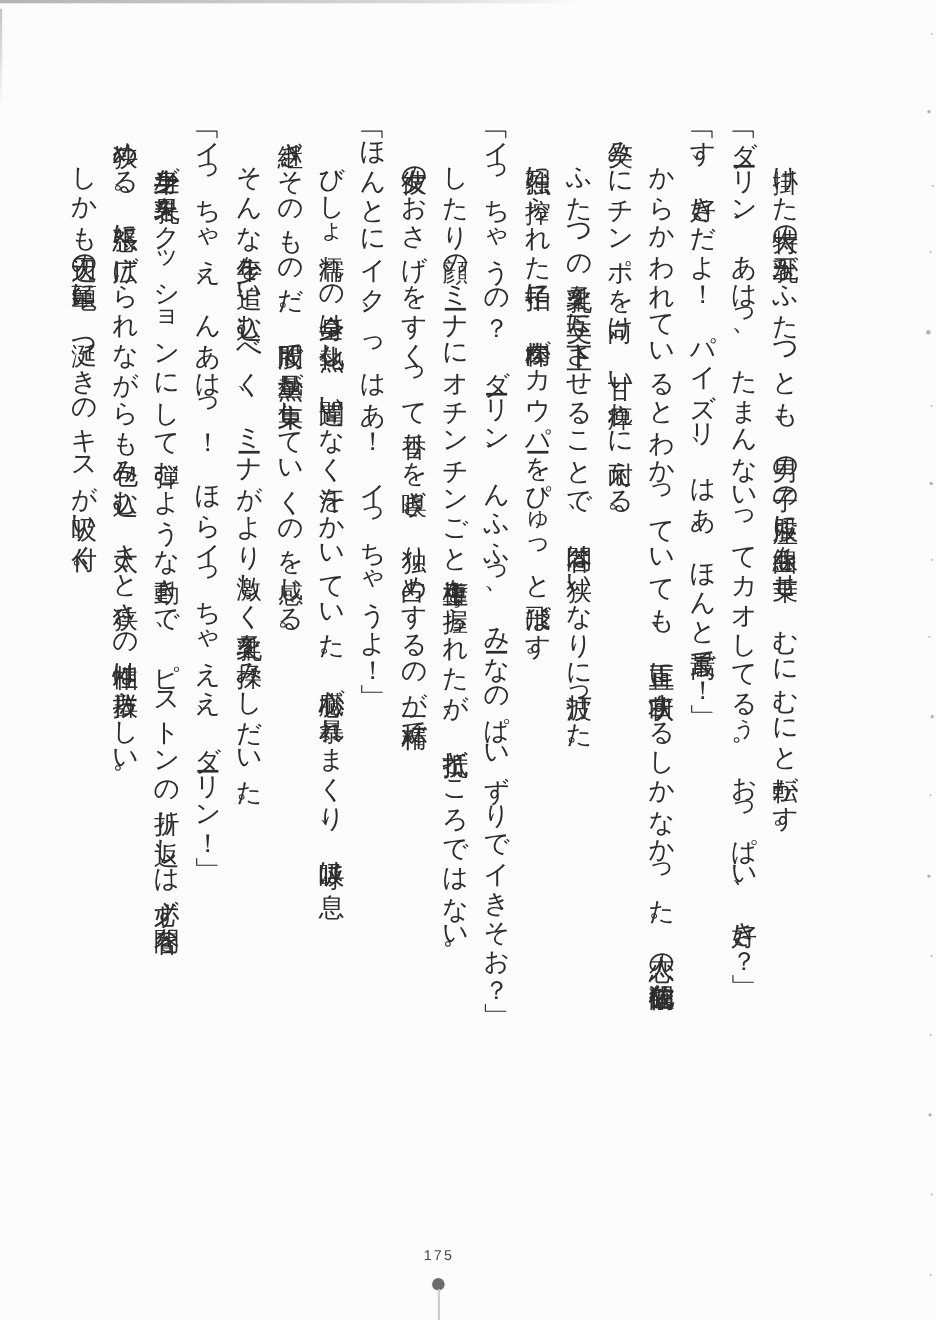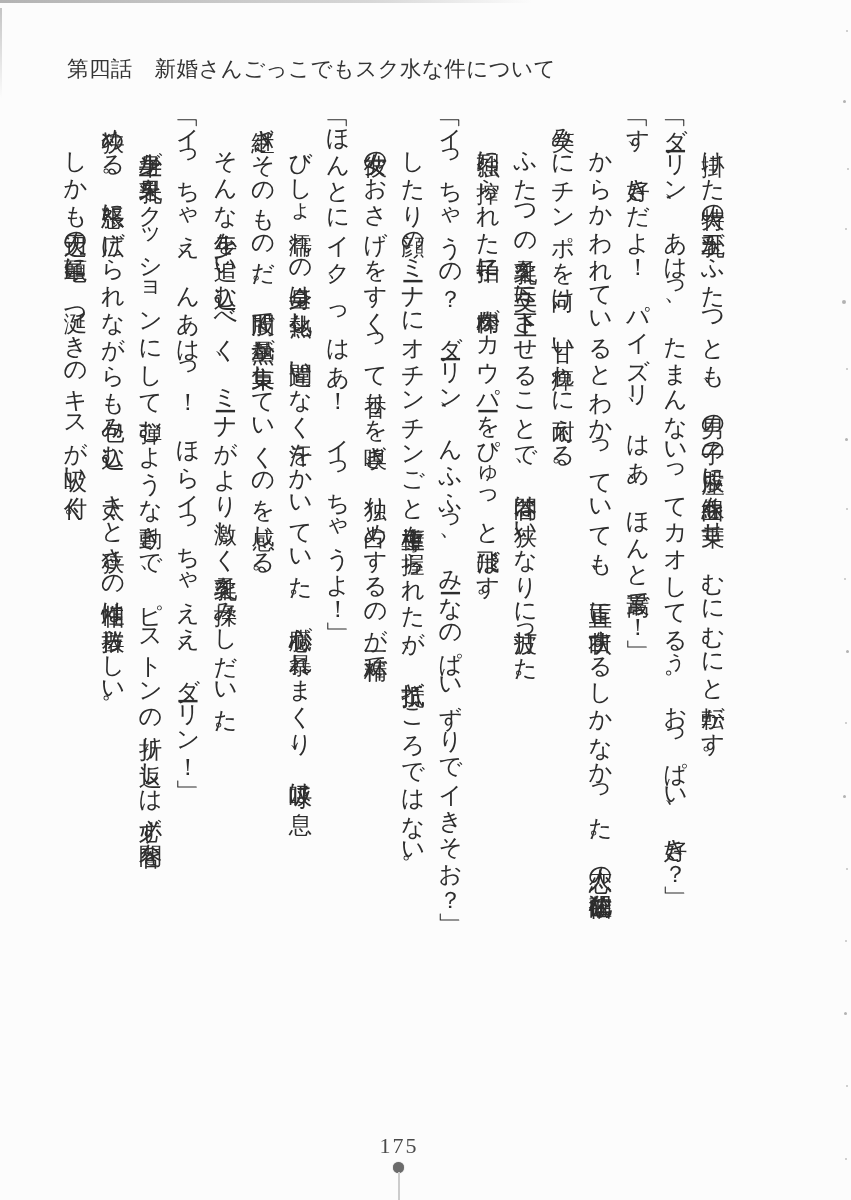--- a/index.html
+++ b/index.html
@@ -57,22 +57,22 @@
     white-space: nowrap;
     height: 100%;
   }
   
   .pagenum {
     position: absolute;
     left: 369px;
     top: 1133px;
     width: 60px;
     text-align: center;
-    font-family: Liberation Serif, serif;
-    font-size: 22px;
+    font-family: Liberation Sans, sans-serif;
+    font-size: 13px;
     letter-spacing: 2px;
     color: #4a4a4a;
   }
   .orn-dot {
     position: absolute;
     left: 393px;
     top: 1162px;
     width: 11px;
     height: 11px;
     border-radius: 50%;
@@ -94,21 +94,20 @@
     background: #8a8a8a;
   }
 </style>
 </head>
 <body>
 
 <div class="page">
   <div class="edge-top"></div>
   <div class="edge-left"></div>
 
-  <h1 class="chapter-title">第四話　新婚さんごっこでもスク水な件について</h1>
 
   <div class="vtext" id="text-block">
       <div class="tline">　掛けた特大の乳玉がふたつとも、男の子の股座に曲線を乗せ、むにむにと転がす。</div>
       <div class="tline">「ダーリン、あはっ、たまんないってカオしてるぅ。おっぱい、好き？」</div>
       <div class="tline">「す、好きだよ！　パイズリ、はあ、ほんと最高で！」</div>
       <div class="tline">　からかわれているとわかっていても、正直に白状するしかなかった。恋人の確信犯的な</div>
       <div class="tline">笑みにチンポを向け、甘い痺れに耐える。</div>
       <div class="tline">　ふたつの柔乳を交互に上下させることで、谷間は狭いなりに波打った。</div>
       <div class="tline">　強烈に搾られた拍子に、肉棒がカウパーをぴゅっと飛ばす。</div>
       <div class="tline">「イっちゃうの？　ダーリン、んふふっ、みーなのぱいずりでイきそお？」</div>

